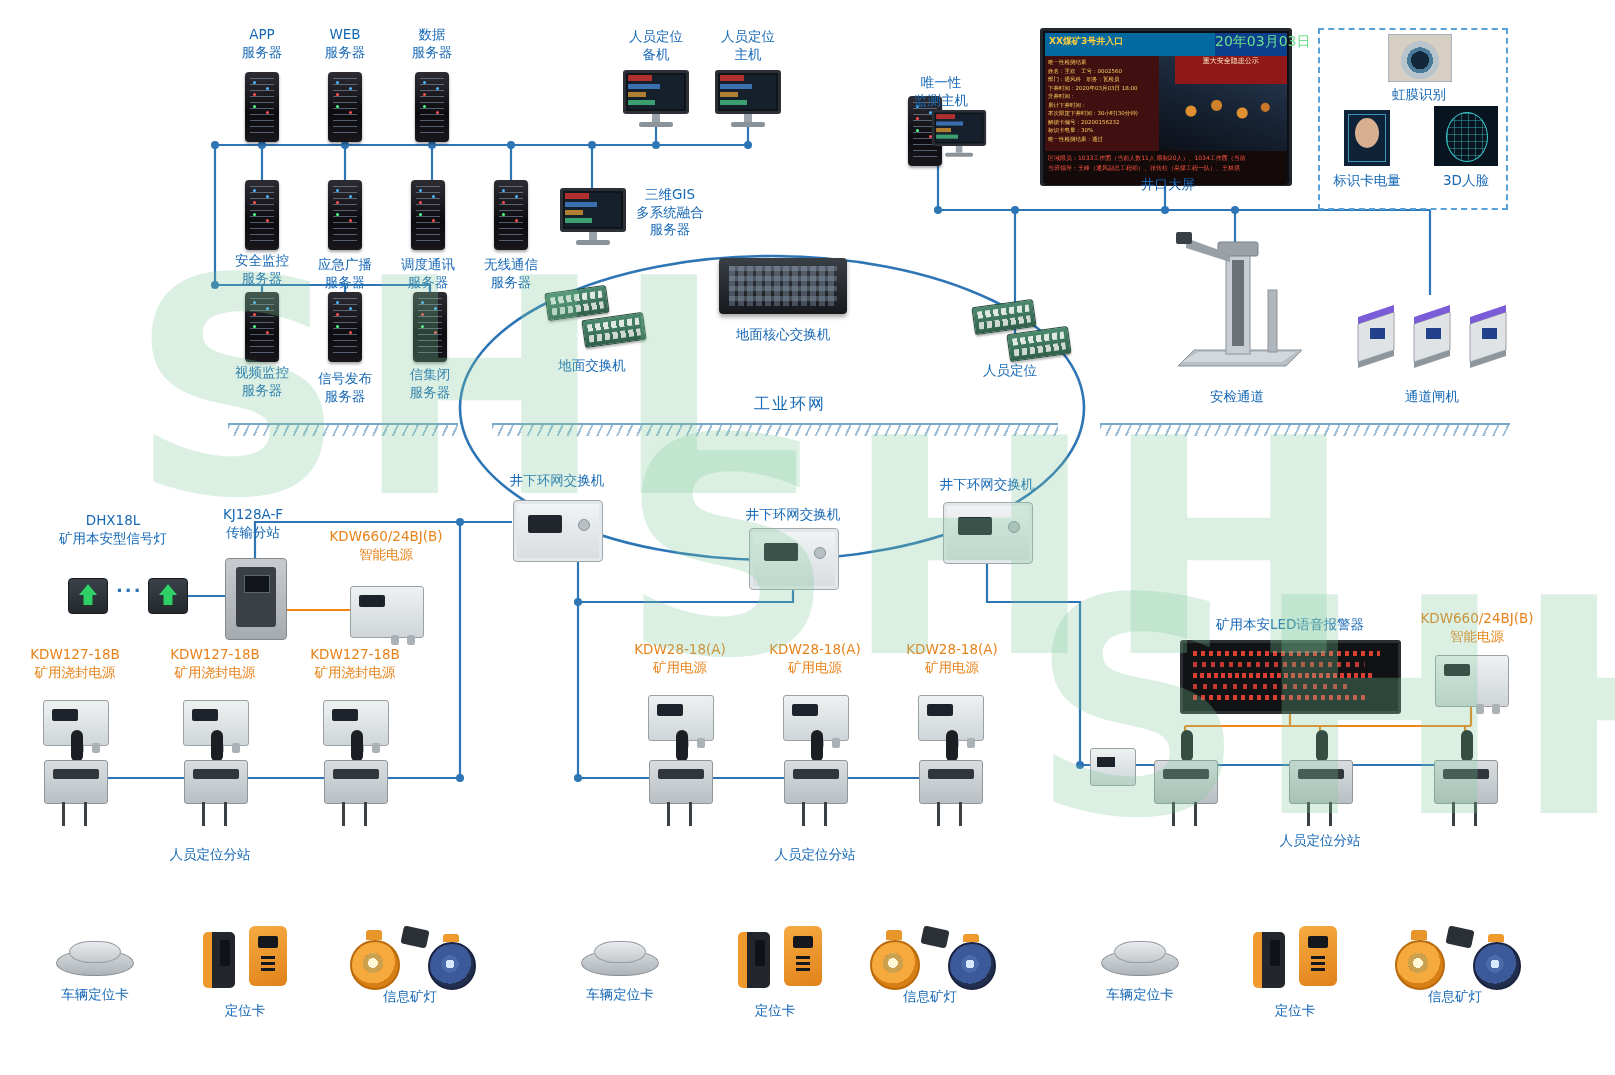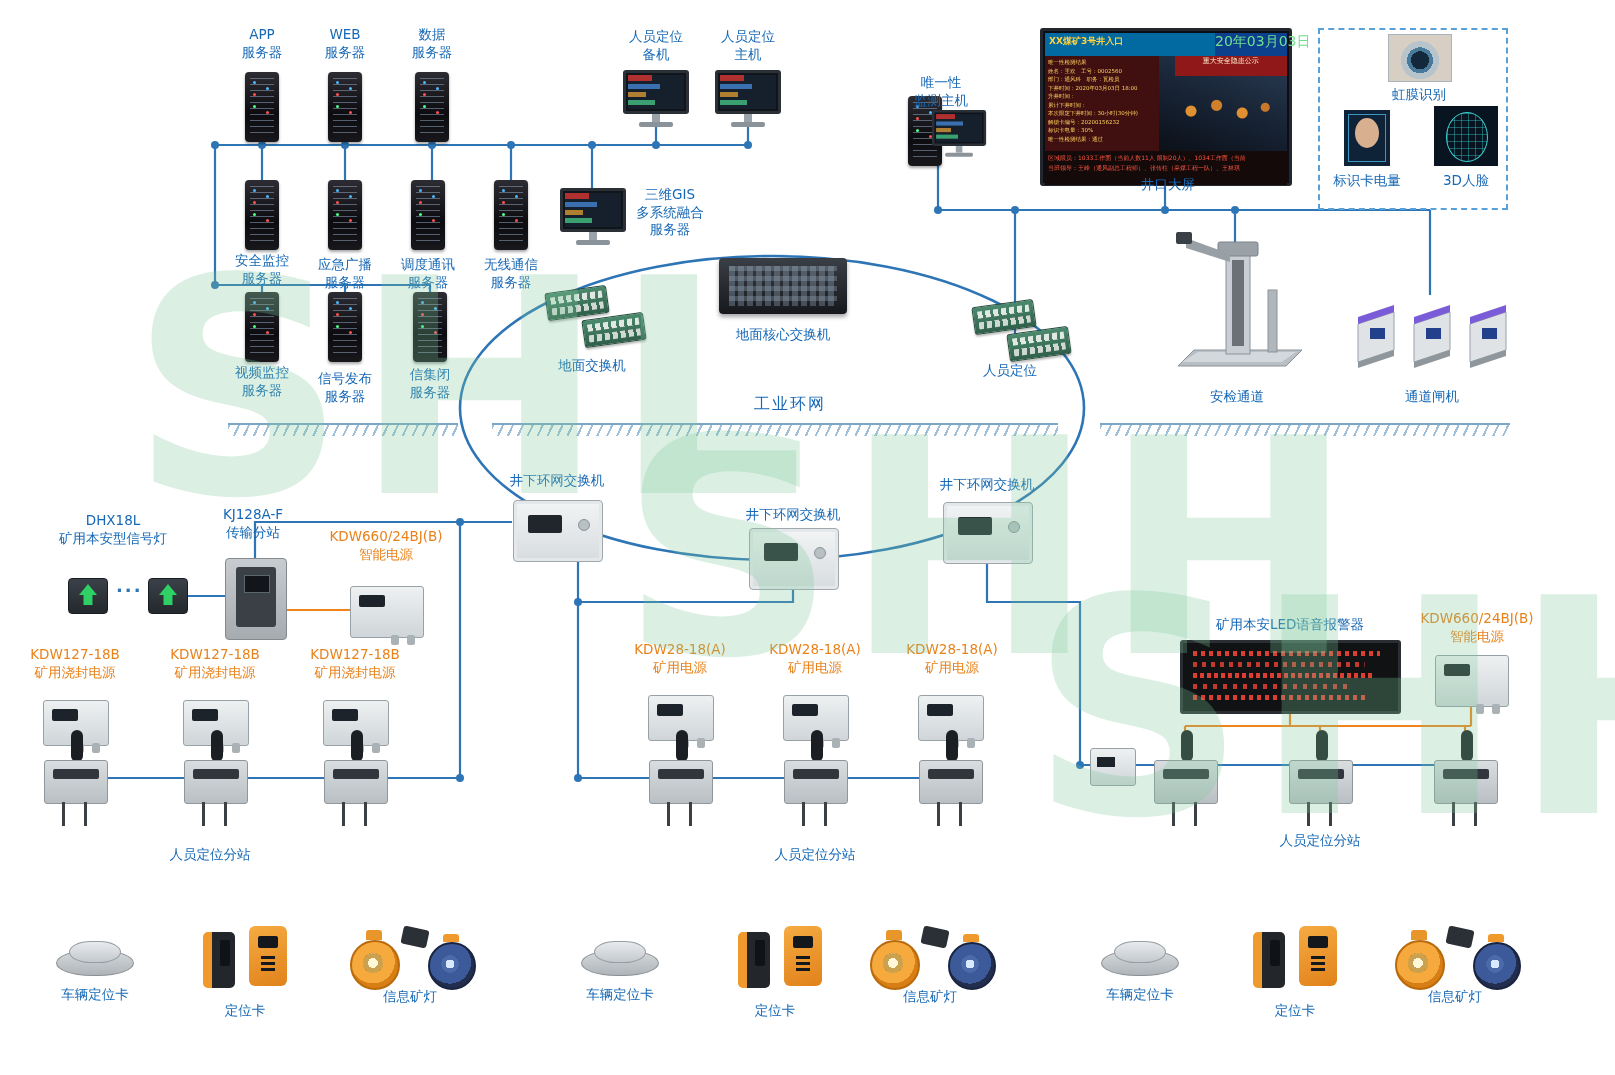--- a/index.html
+++ b/index.html
@@ -103,21 +103,21 @@
   .bs-d{width:72px;background:#0c3f8c;color:#6fe08f;font-size:14px;line-height:17px;text-align:center;white-space:nowrap}
   .bs-body{display:flex;height:95px}
   .bs-left{width:47%;background:#401010;padding:2px 3px;font-size:5.5px;color:#ffcf5f;line-height:1.55;
           white-space:pre-line;overflow:hidden;box-sizing:border-box}
   .bs-right{flex:1;position:relative;background:
           radial-gradient(circle at 25% 58%,#e09030 0 5px,transparent 6px),
           radial-gradient(circle at 45% 52%,#d0802a 0 5px,transparent 6px),
           radial-gradient(circle at 65% 60%,#e09030 0 5px,transparent 6px),
           radial-gradient(circle at 83% 54%,#c87828 0 4px,transparent 5px),
           linear-gradient(200deg,#2a3c55 0%,#152030 60%,#0c1018 100%)}
-  .bs-hdr{position:absolute;top:0;left:16px;right:0;height:20px;background:#901818;color:#ffeecc;
+  .bs-hdr{position:absolute;top:0;left:16px;right:0;height:28px;background:#901818;color:#ffeecc;
           font-size:7px;text-align:center;line-height:11px;white-space:nowrap;overflow:hidden}
   .bs-ticker{height:34px;background:#140a0a;color:#ff5540;font-size:6px;line-height:1.6;padding:2px 3px;
           white-space:pre-line;overflow:hidden;box-sizing:border-box}
 
   
   .recog{position:absolute;left:1318px;top:28px;width:186px;height:178px;border:2px dashed #58a0d8;z-index:3}
   .iris{position:absolute;left:1388px;top:34px;width:62px;height:46px;z-index:4;border:1px solid #aab4bc;
         background:radial-gradient(circle at 50% 55%,#14283c 0 9px,#4a7a9a 9px 13px,#b8c4cc 13px 19px,#d8cfc4 19px)}
   .facephoto{position:absolute;left:1344px;top:110px;width:46px;height:56px;z-index:4;background:#0e2238;overflow:hidden}
   .facephoto::before{content:"";position:absolute;left:11px;top:8px;width:24px;height:30px;border-radius:50%;background:#d8b090}

